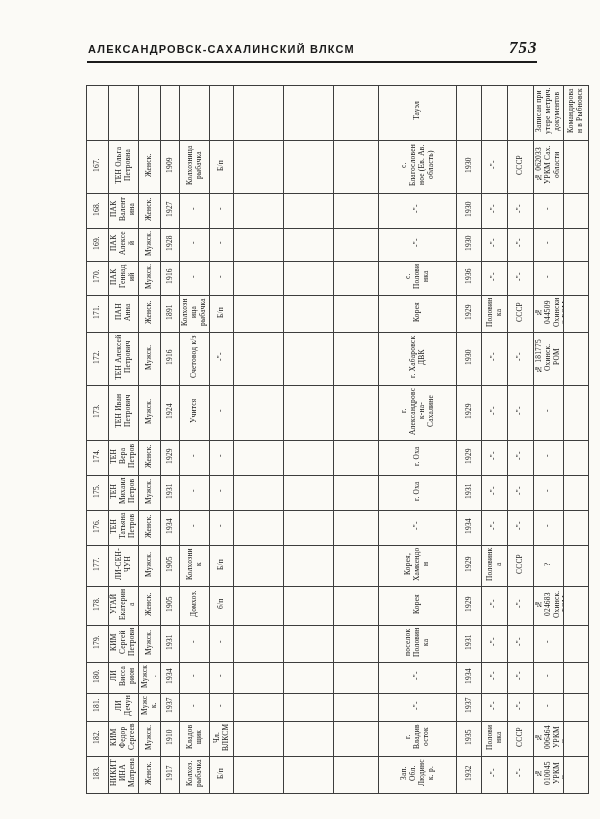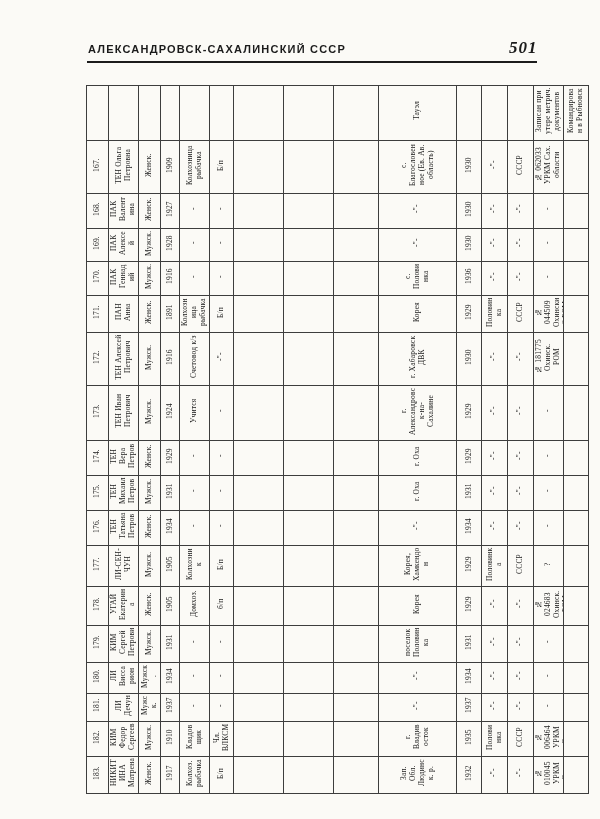--- a/index.html
+++ b/index.html
@@ -68,23 +68,23 @@
     letter-spacing: 0.2px;
     text-align: center;
     overflow-wrap: anywhere;
     word-break: break-word;
     max-width: 100%;
   }
 </style>
 </head>
 <body>
 
-<div class="district">АЛЕКСАНДРОВСК-САХАЛИНСКИЙ СССР</div>
+<div class="district">АЛЕКСАНДРОВСК-САХАЛИНСКИЙ ВЛКСМ</div>
 
-<div class="page-number">501</div>
+<div class="page-number">753</div>
 
 <div class="header-rule"></div>
 
 <table class="registry-table">
   <colgroup>
     <col style="width:22px">
     <col style="width:30px">
     <col style="width:22px">
     <col style="width:19px">
     <col style="width:30px">

